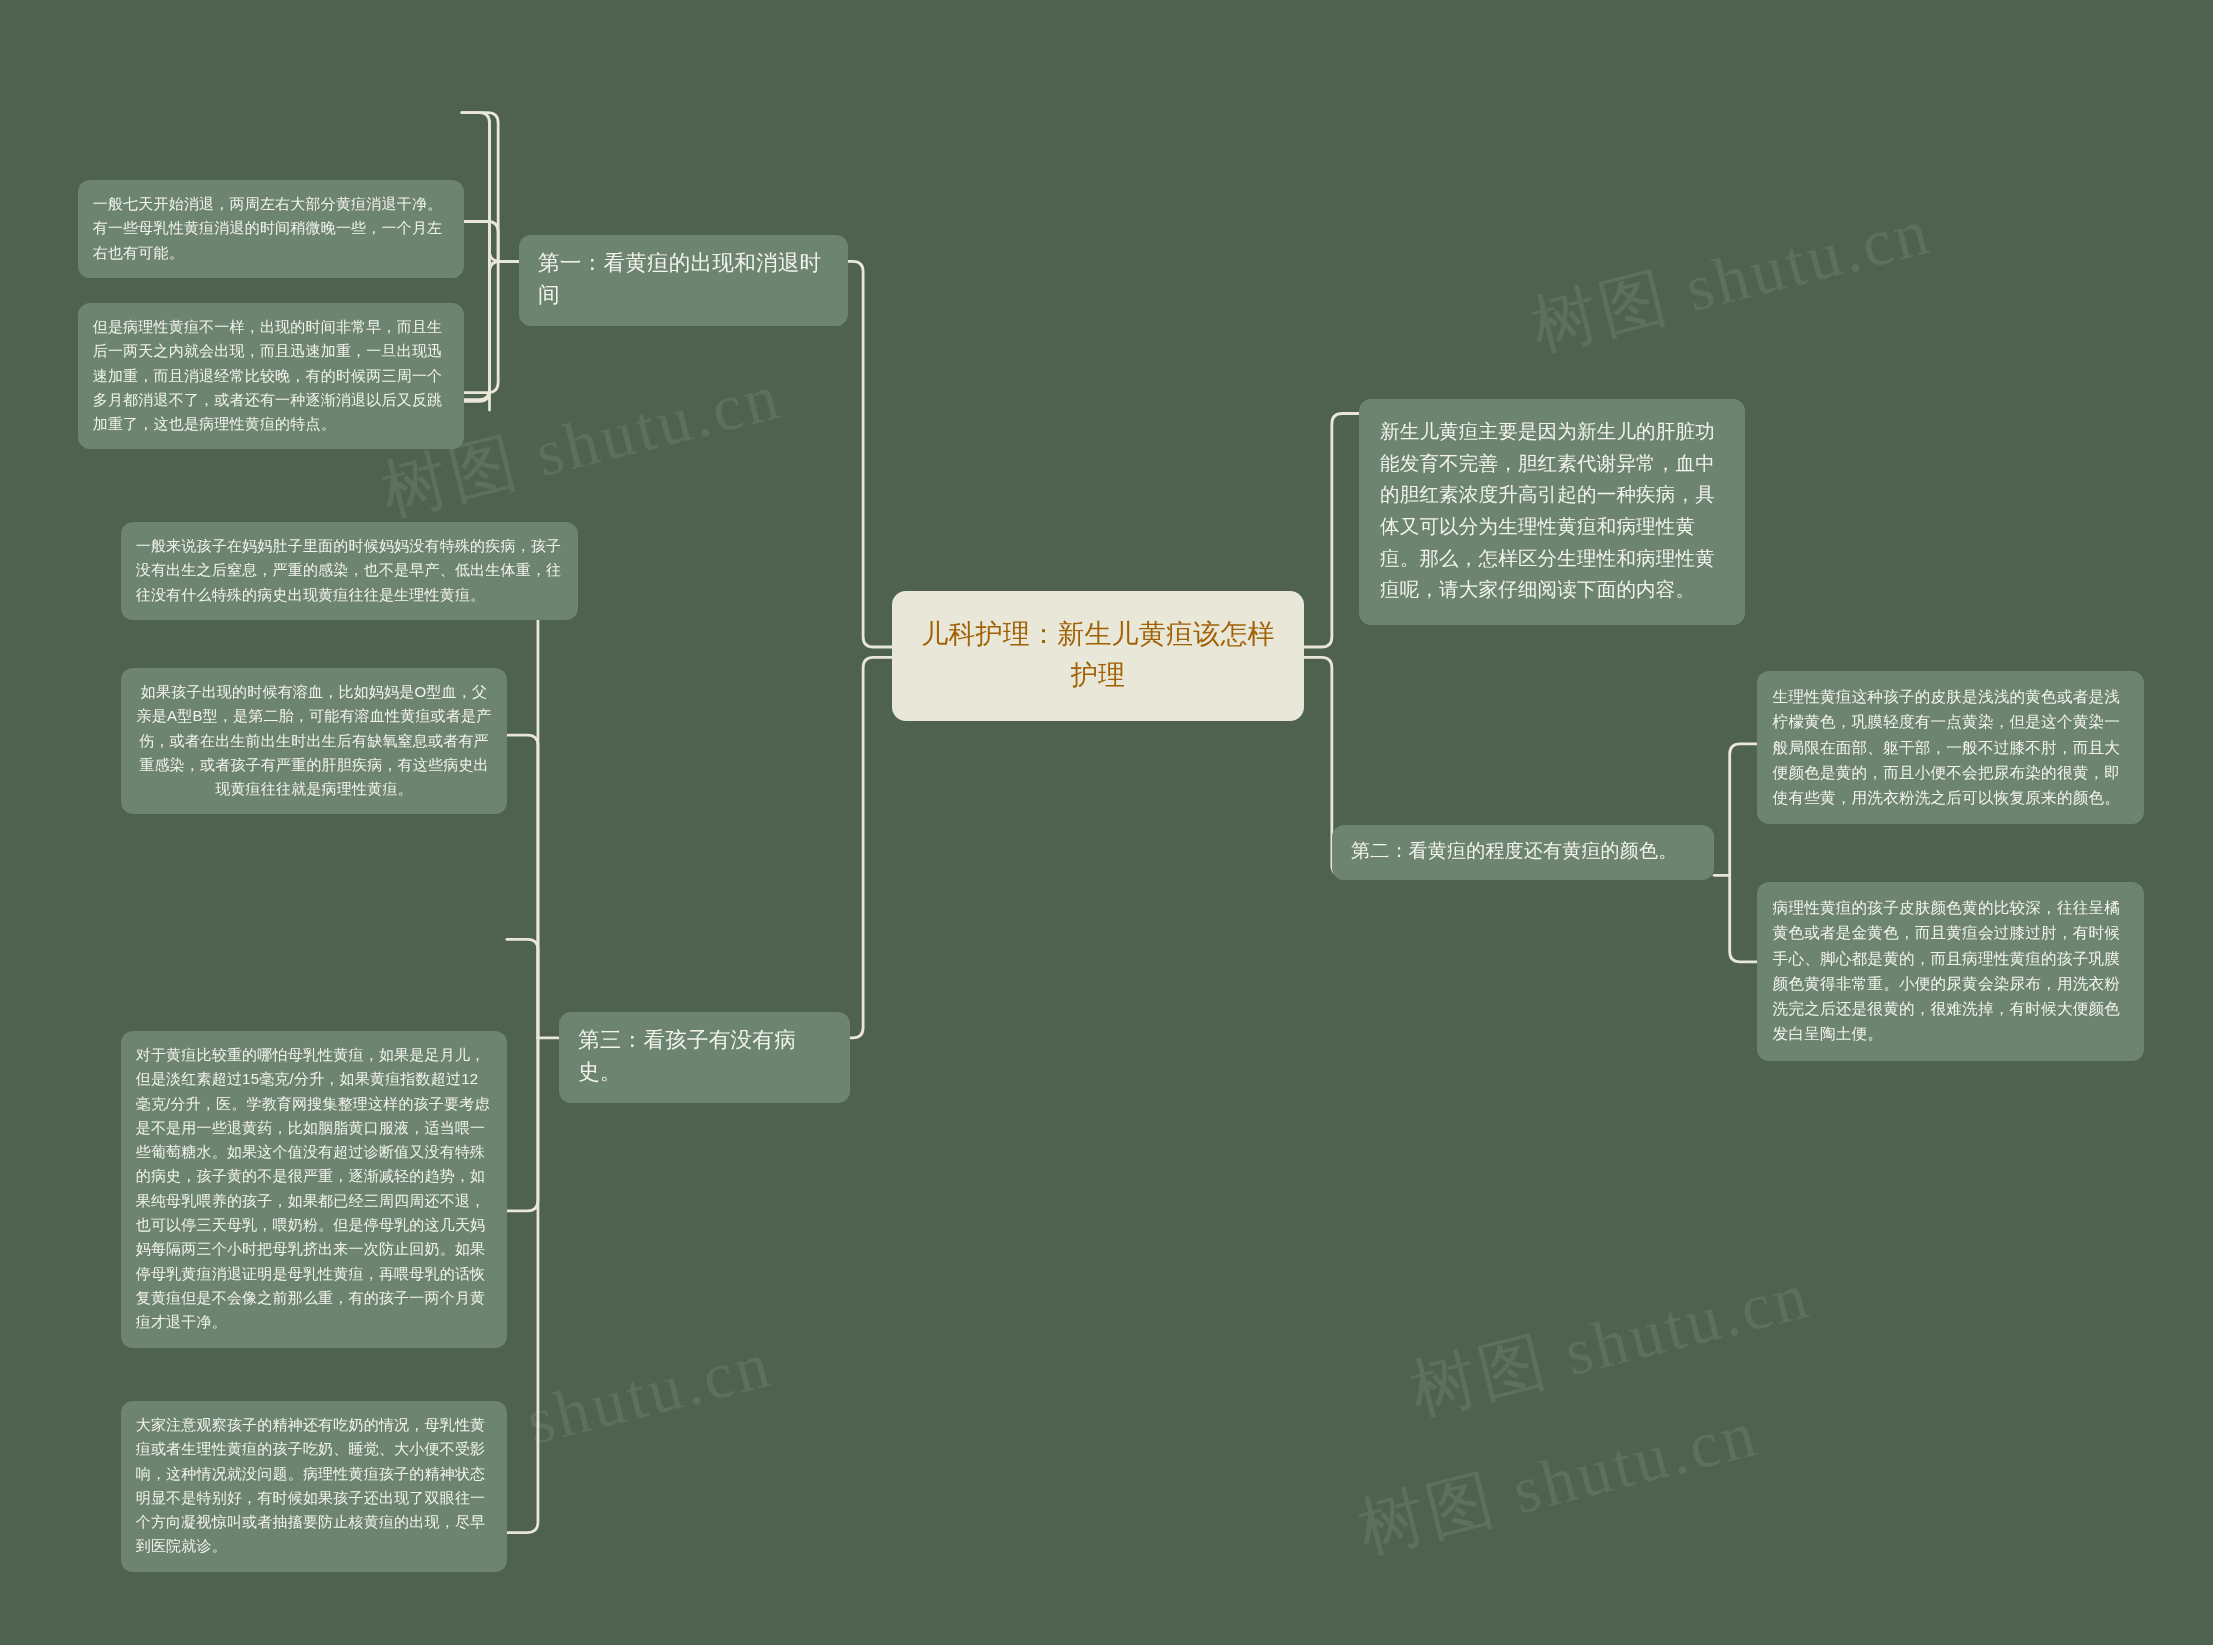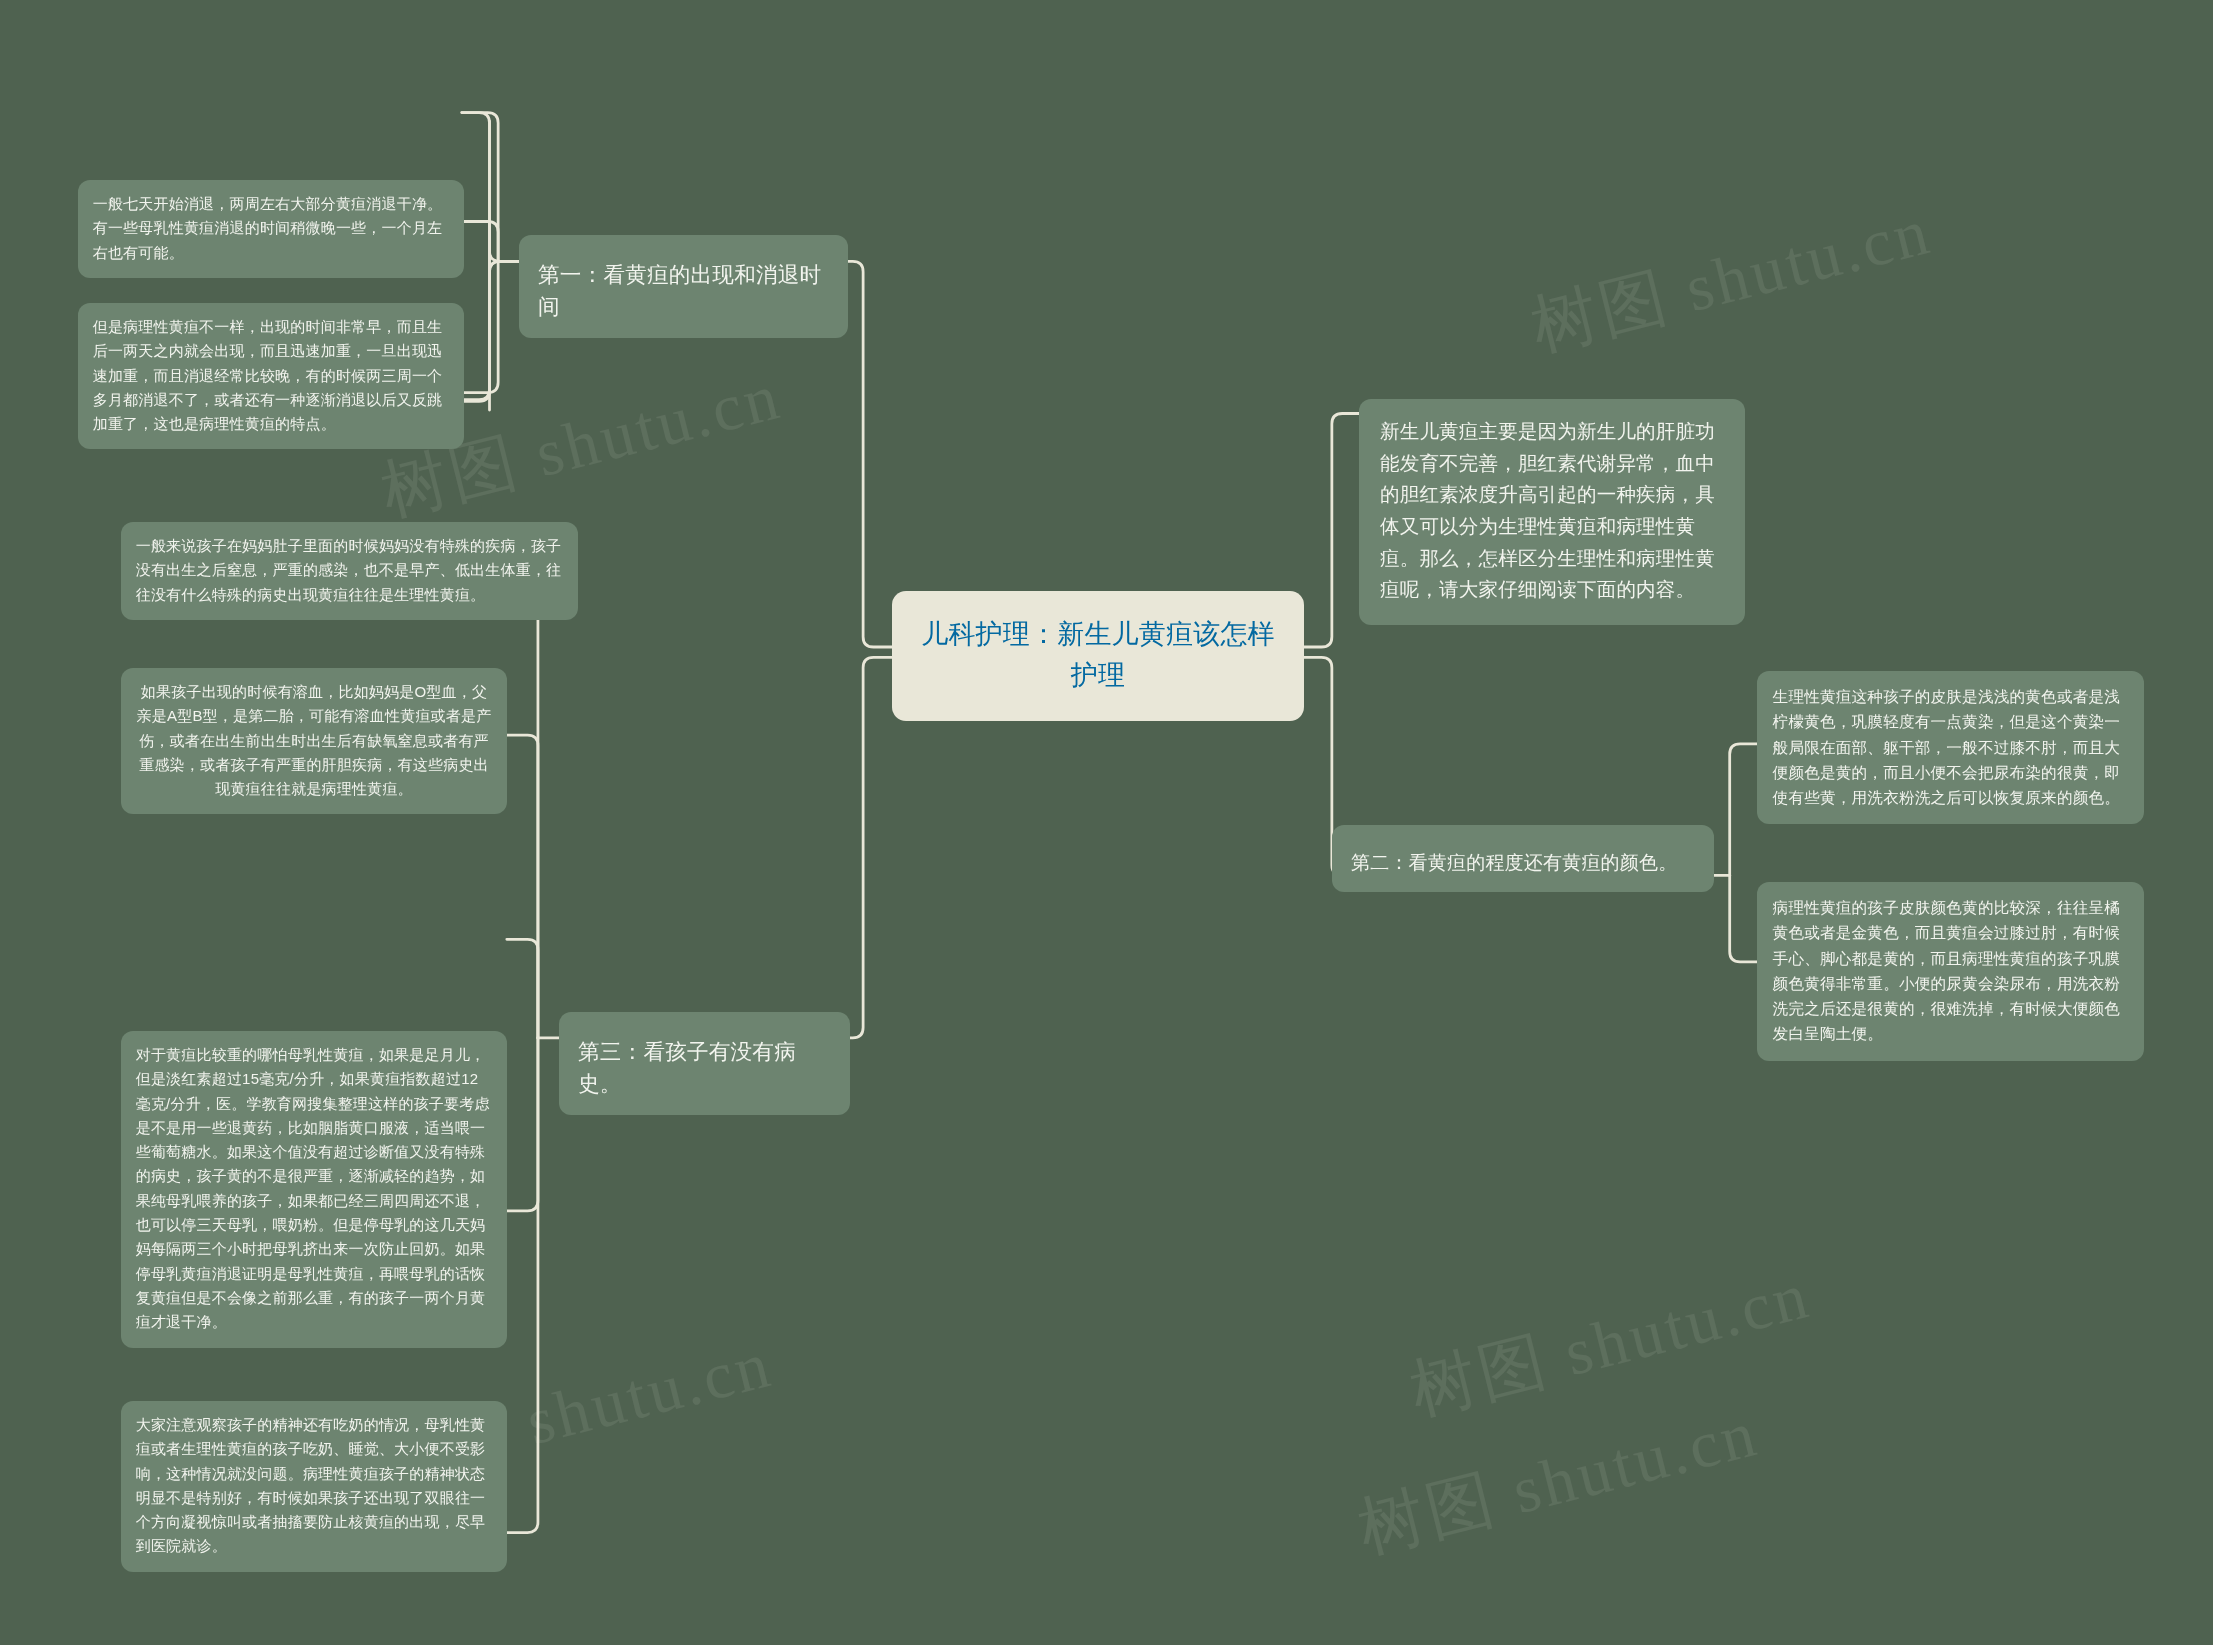--- a/index.html
+++ b/index.html
@@ -62,26 +62,26 @@
     line-height: 1.62;
     letter-spacing: 0.2px;
     word-break: break-all;
   }
   .leaf {
     font-size: 15px;
     padding: 12px 14.7px 13px 14.7px;
   }
   .branch {
     font-size: 21.6px;
-    padding: 24px 19px 14px 19px;
+    padding: 12px 19px 14px 19px;
     line-height: 1.5;
   }
   .root {
     background: #e9e7d8;
-    color: #0369a1;
+    color: #a16207;
     font-size: 27px;
     text-align: center;
     line-height: 1.55;
     padding: 22.5px 22.5px 24px 22.5px;
     border-radius: 14px;
   }
   .intro {
     font-size: 19.5px;
     line-height: 1.62;
     padding: 17.3px 19px 19px 21px;

